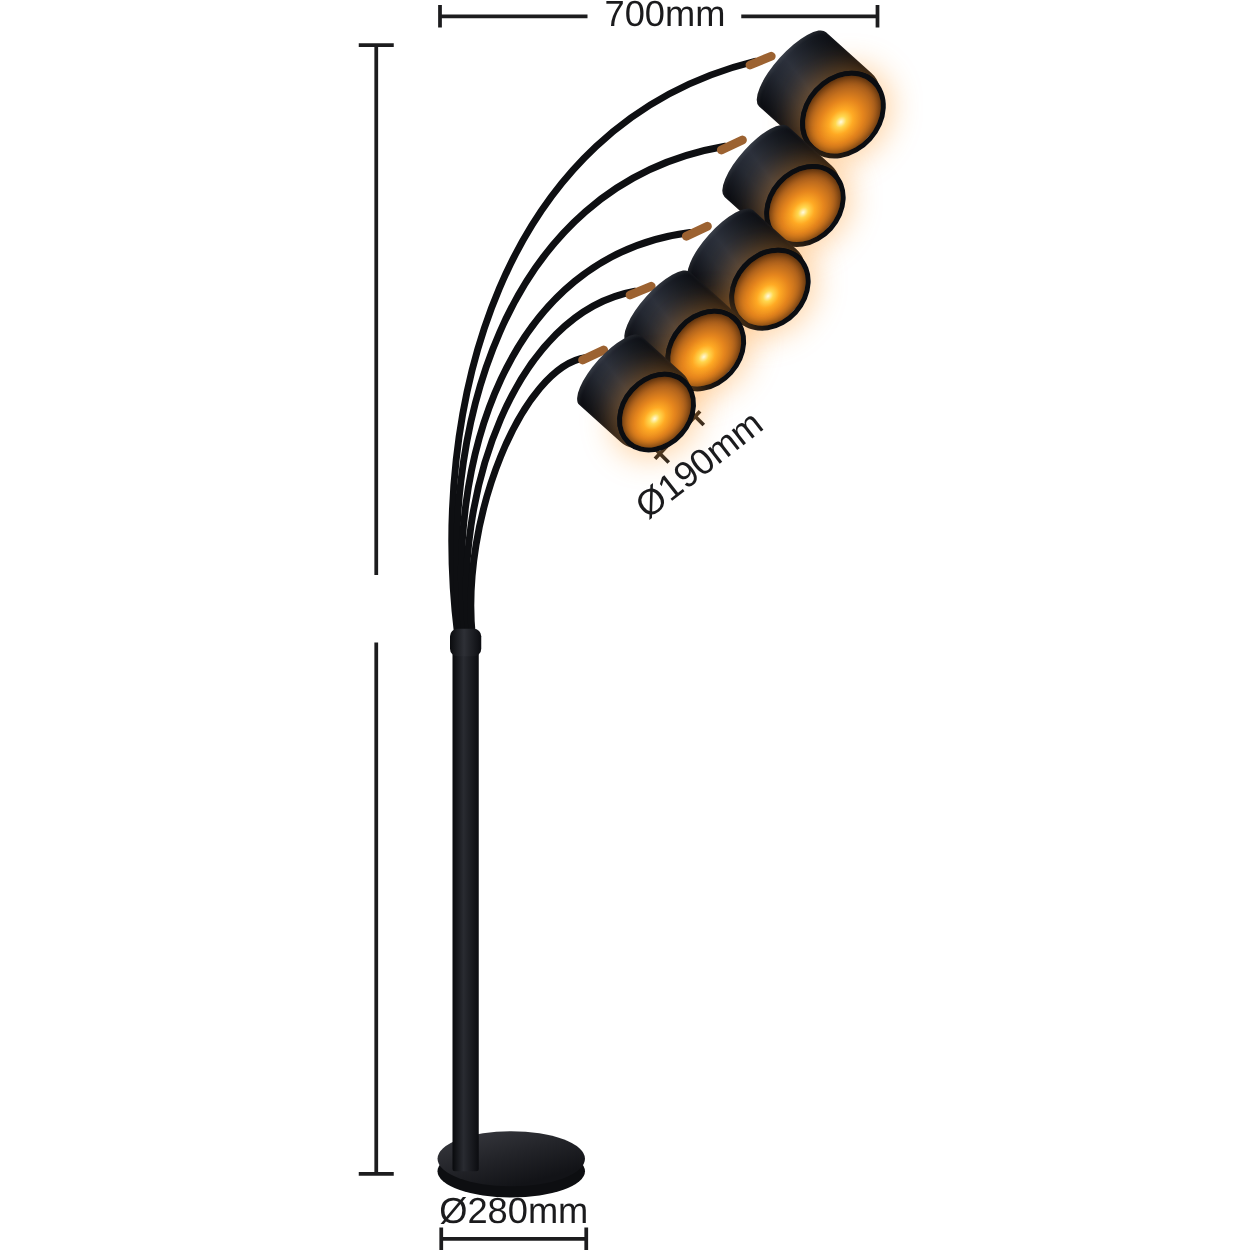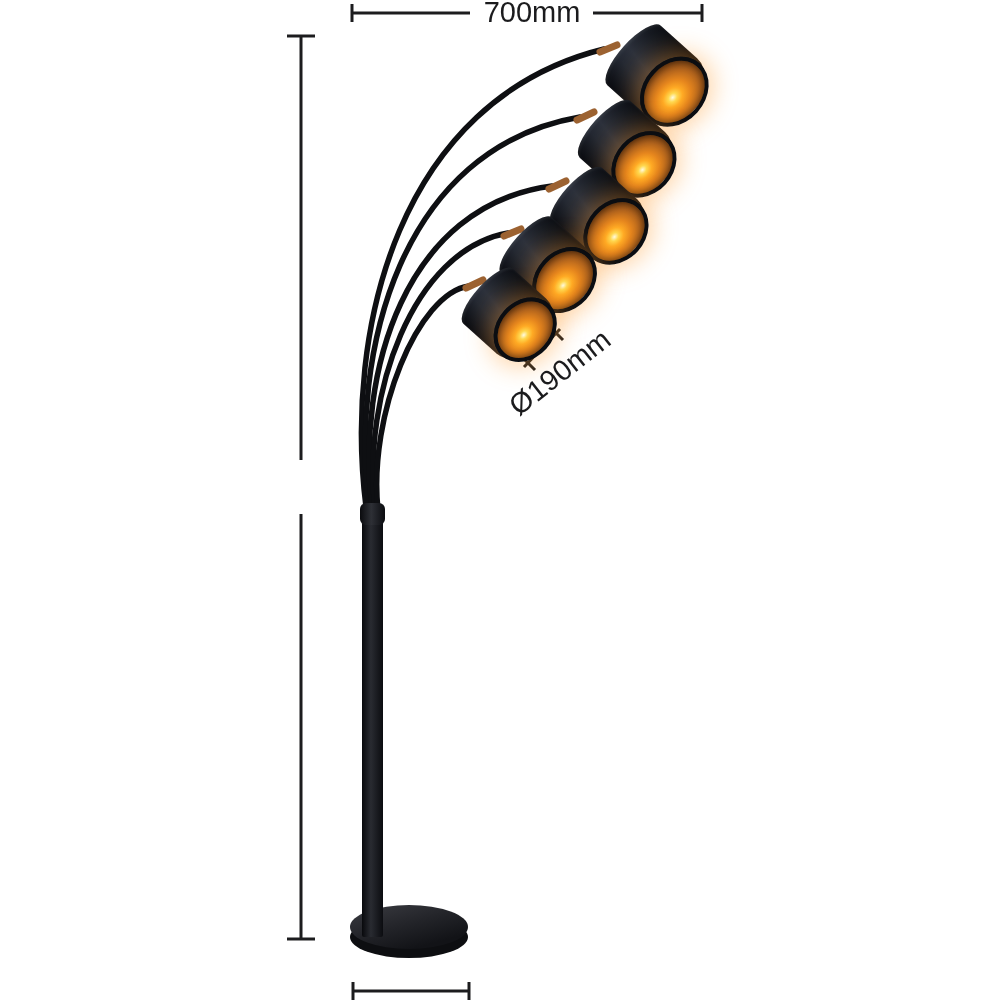--- a/index.html
+++ b/index.html
@@ -121,14 +121,15 @@
     <div class="shade-opening" style="width:70px;height:57px;"></div>
   </div>
 
   <div class="base-side"></div>
   <div class="base-top"></div>
   <div class="pole"></div>
   <div class="pole-collar"></div>
 
   <div class="dim-label" style="left:467px;top:-4px;width:130px;">700mm</div>
   <div class="dim-label rot-label" style="left:485px;top:356px;width:150px;">Ø190mm</div>
+  <div class="dim-label" style="left:341px;top:953px;width:140px;">Ø280mm</div>
 
 </div>
 
 </body></html>

